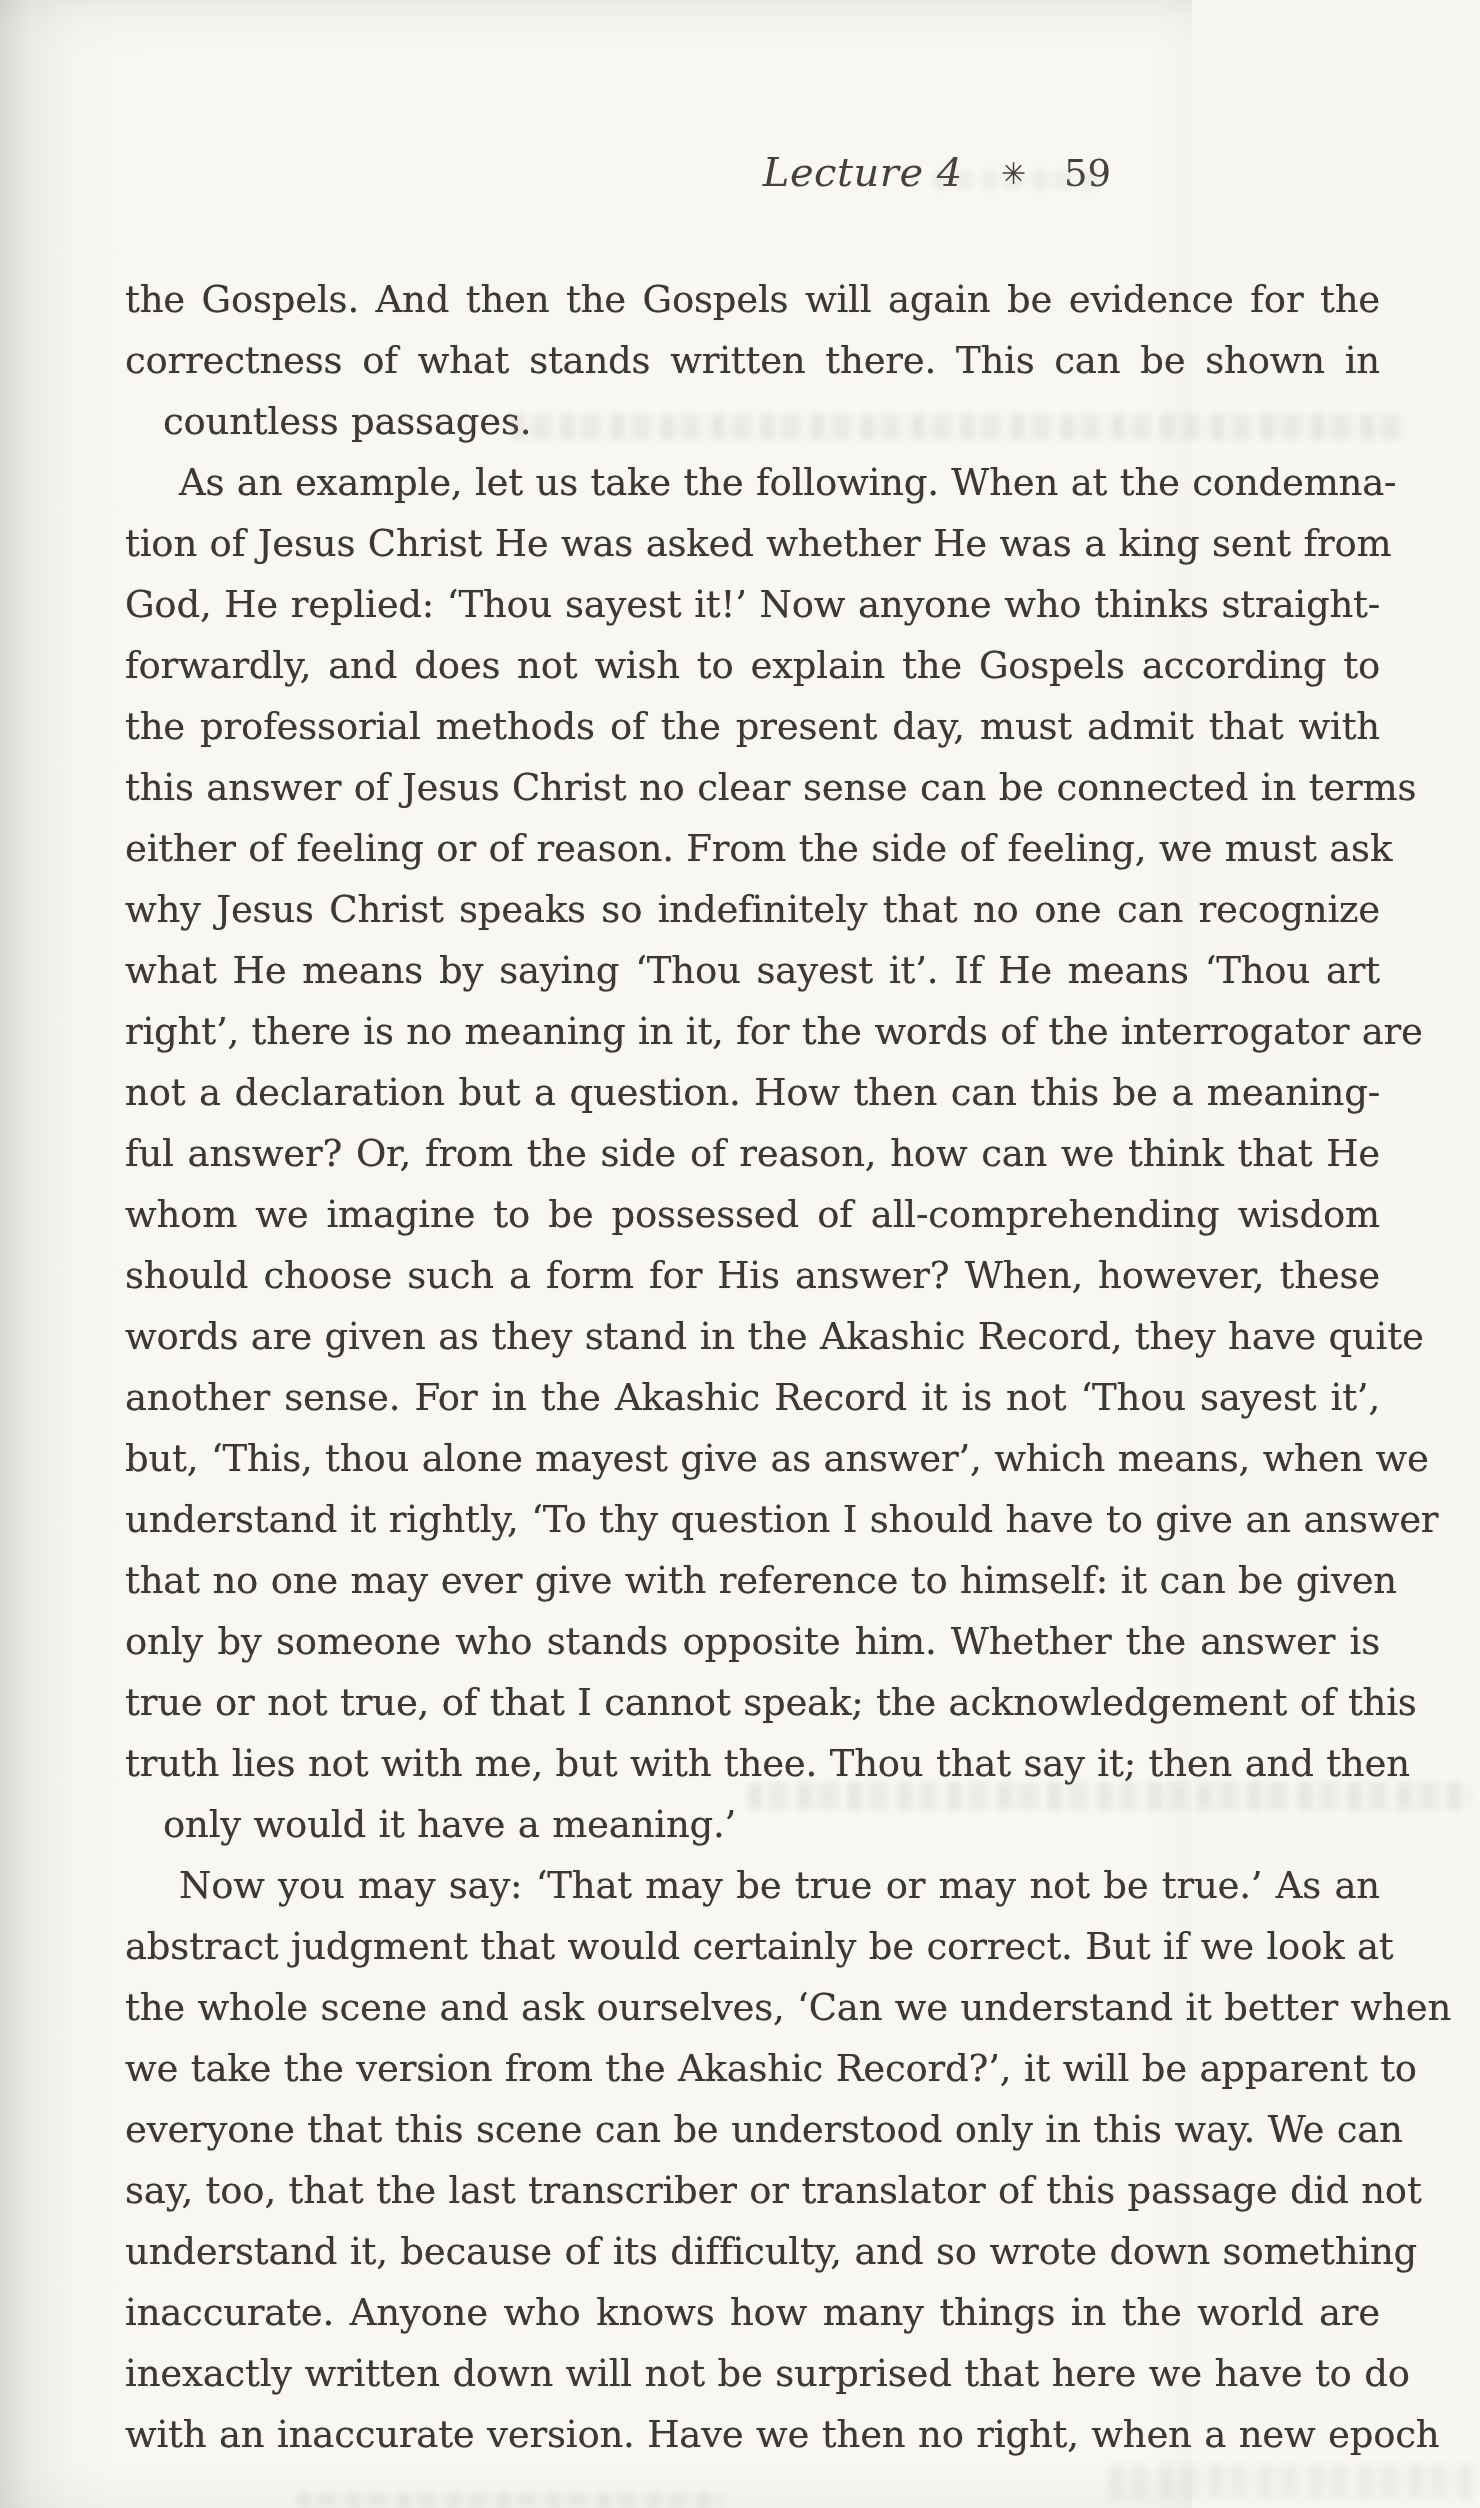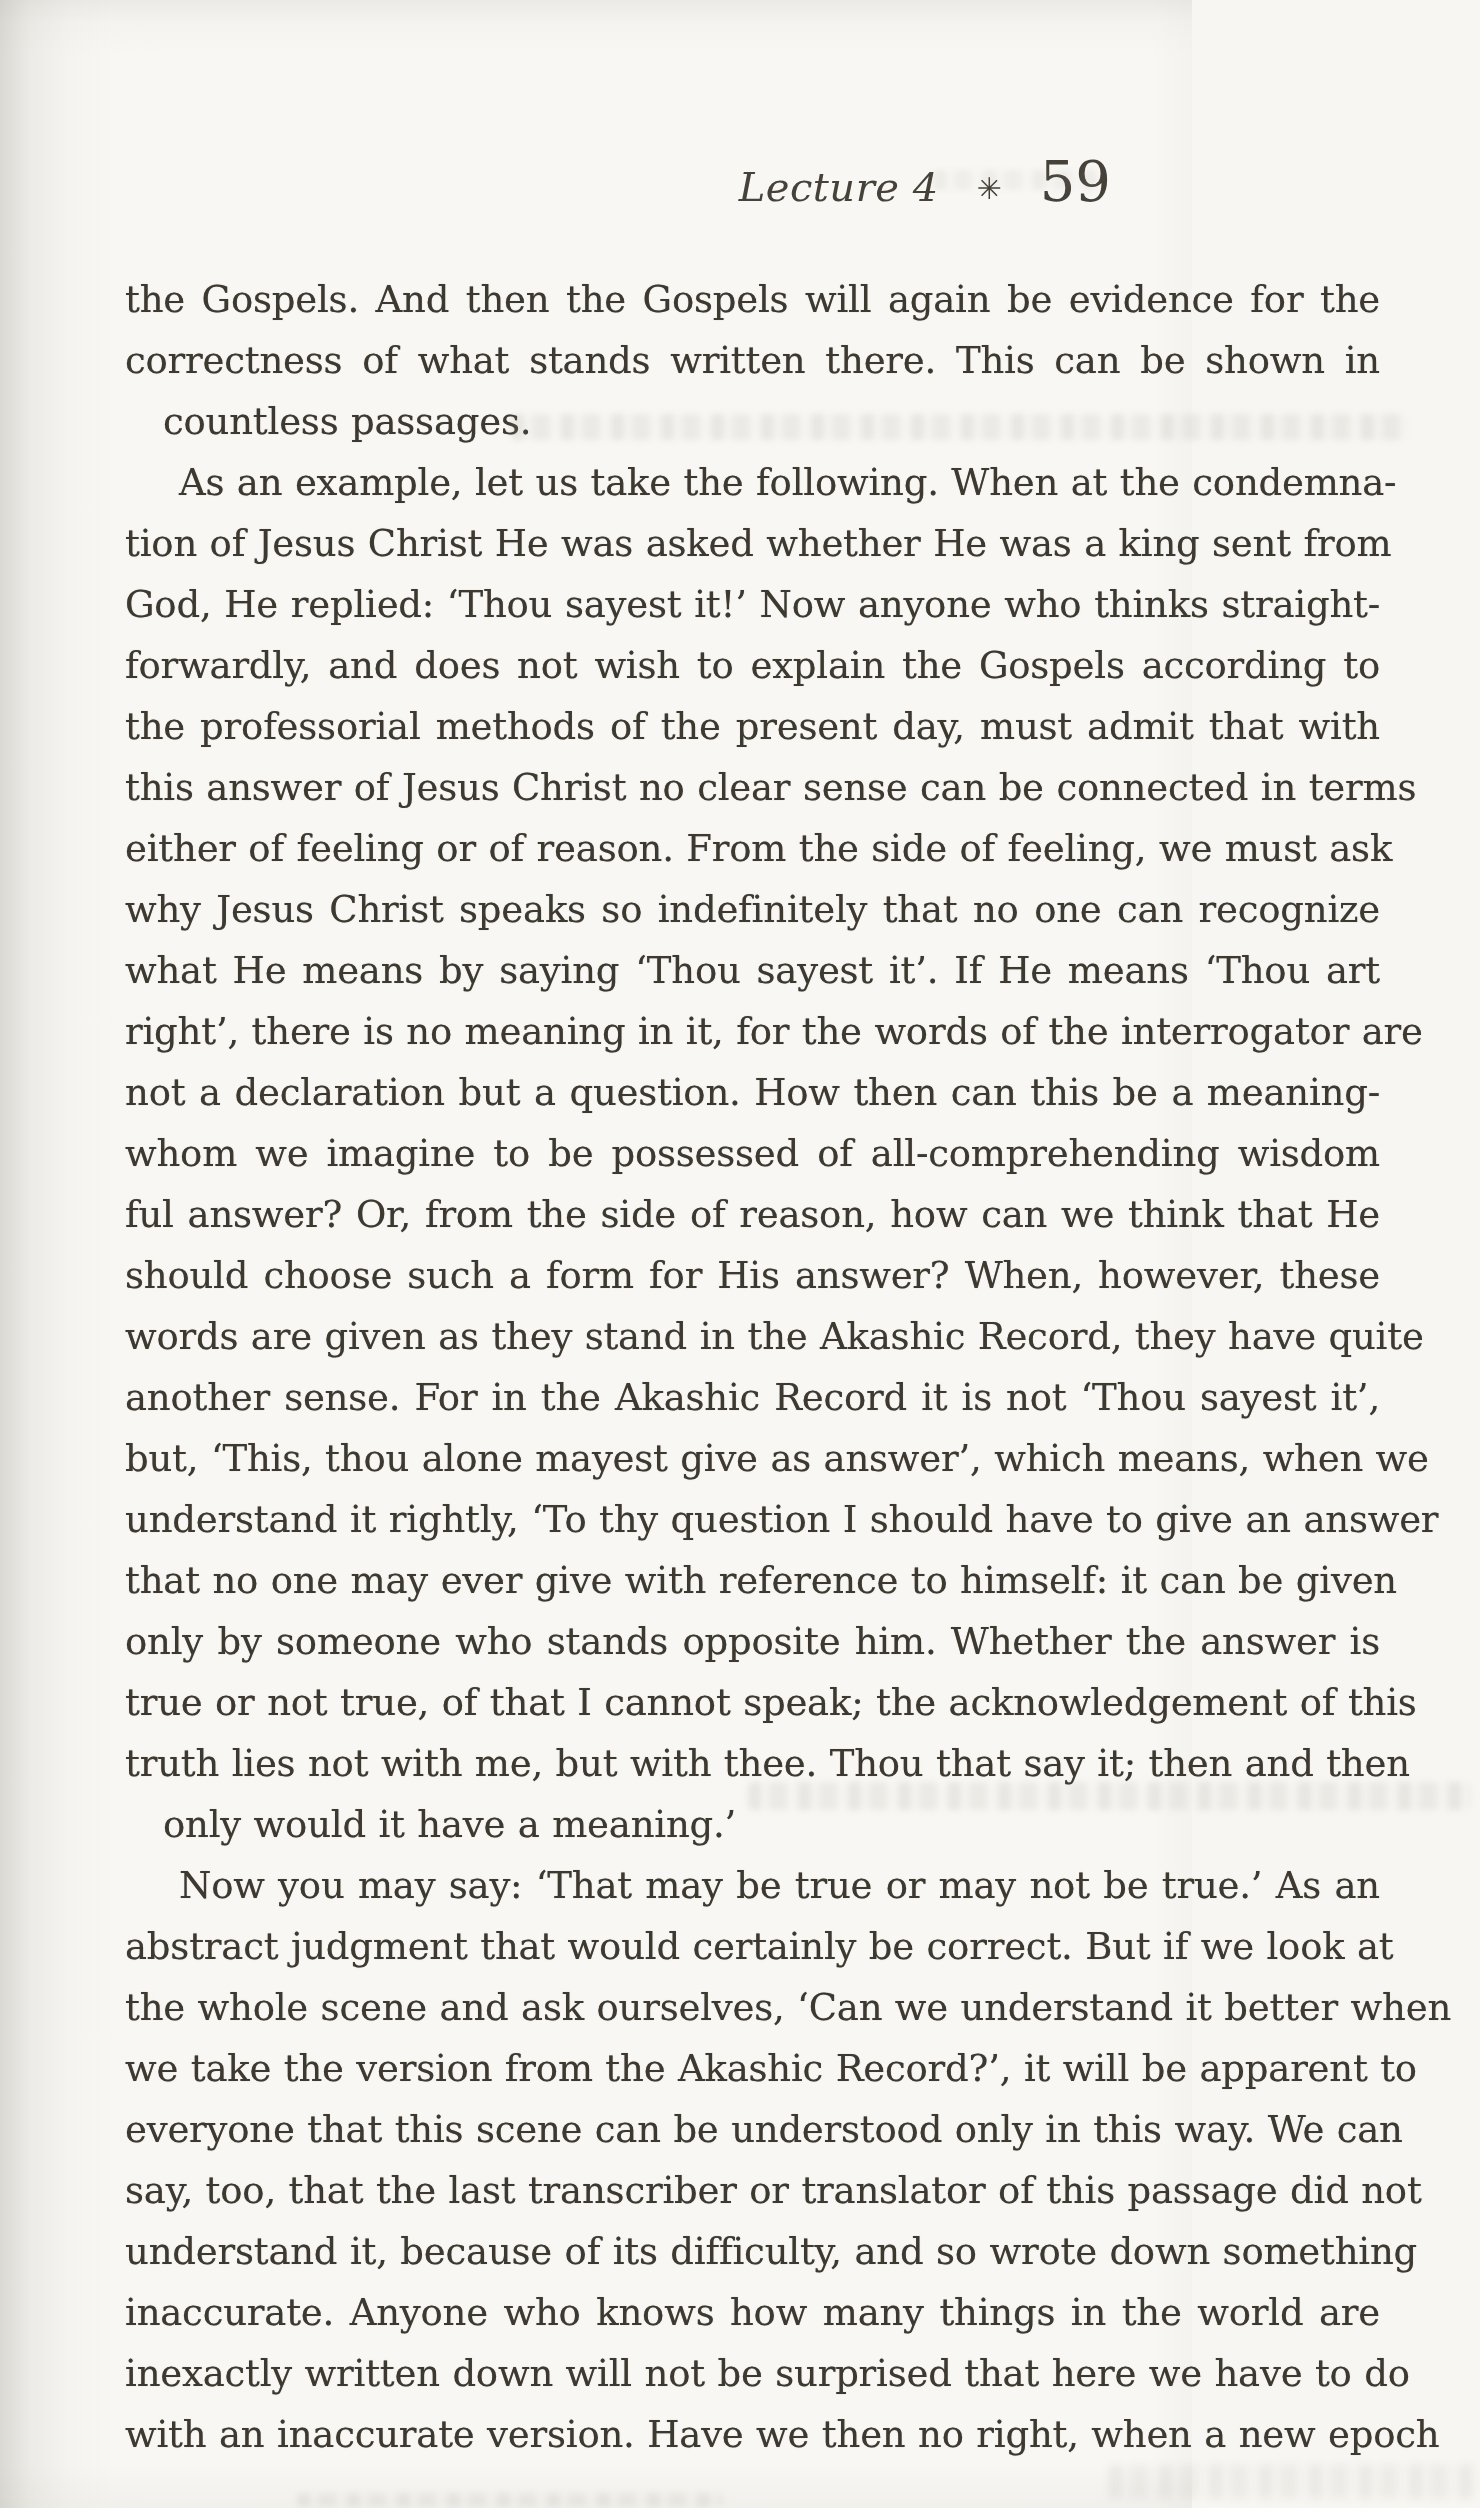--- a/index.html
+++ b/index.html
@@ -42,21 +42,21 @@
     letter-spacing: 0.5px;
   }
   .header .sep {
     font-family: "DejaVu Sans", sans-serif;
     font-size: 30px;
     position: relative;
     top: -2px;
     color: #3f3b33;
   }
   .header .pagenum {
-    font-size: 56px;
+    font-size: 37px;
   }
   
   .text-block {
     position: absolute;
     left: 125px;
     top: 269px;
     width: 1255px;
     color: #3d3931;
     text-shadow: 0 0 0.7px rgba(62,57,47,0.55);
   }
@@ -112,22 +112,22 @@
       <p class="line">tion of Jesus Christ He was asked whether He was a king sent from</p>
       <p class="line">God, He replied: ‘Thou sayest it!’ Now anyone who thinks straight-</p>
       <p class="line">forwardly, and does not wish to explain the Gospels according to</p>
       <p class="line">the professorial methods of the present day, must admit that with</p>
       <p class="line">this answer of Jesus Christ no clear sense can be connected in terms</p>
       <p class="line">either of feeling or of reason. From the side of feeling, we must ask</p>
       <p class="line">why Jesus Christ speaks so indefinitely that no one can recognize</p>
       <p class="line">what He means by saying ‘Thou sayest it’. If He means ‘Thou art</p>
       <p class="line">right’, there is no meaning in it, for the words of the interrogator are</p>
       <p class="line">not a declaration but a question. How then can this be a meaning-</p>
+      <p class="line">ful answer? Or, from the side of reason, how can we think that He</p>
       <p class="line">whom we imagine to be possessed of all-comprehending wisdom</p>
-      <p class="line">ful answer? Or, from the side of reason, how can we think that He</p>
       <p class="line">should choose such a form for His answer? When, however, these</p>
       <p class="line">words are given as they stand in the Akashic Record, they have quite</p>
       <p class="line">another sense. For in the Akashic Record it is not ‘Thou sayest it’,</p>
       <p class="line">but, ‘This, thou alone mayest give as answer’, which means, when we</p>
       <p class="line">understand it rightly, ‘To thy question I should have to give an answer</p>
       <p class="line">that no one may ever give with reference to himself: it can be given</p>
       <p class="line">only by someone who stands opposite him. Whether the answer is</p>
       <p class="line">true or not true, of that I cannot speak; the acknowledgement of this</p>
       <p class="line">truth lies not with me, but with thee. Thou that say it; then and then</p>
       <p class="line no-justify">only would it have a meaning.’</p>

